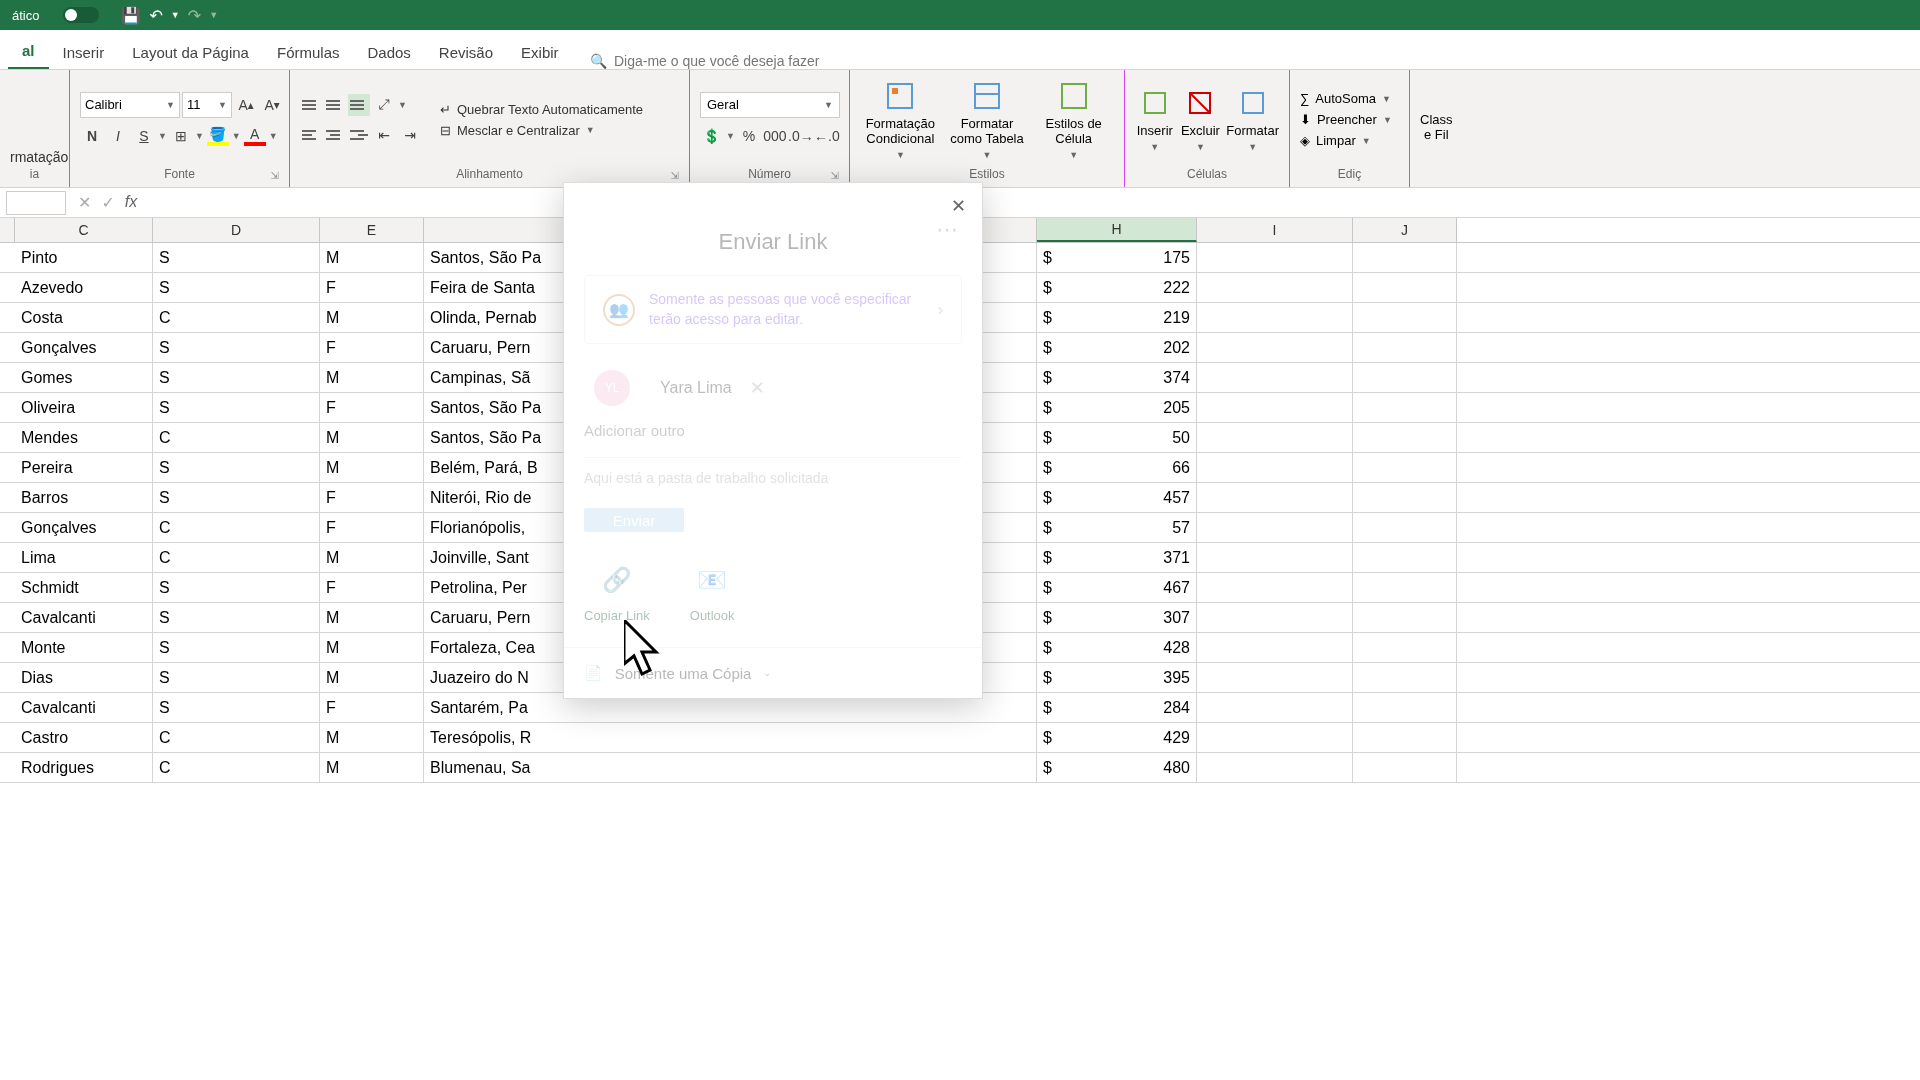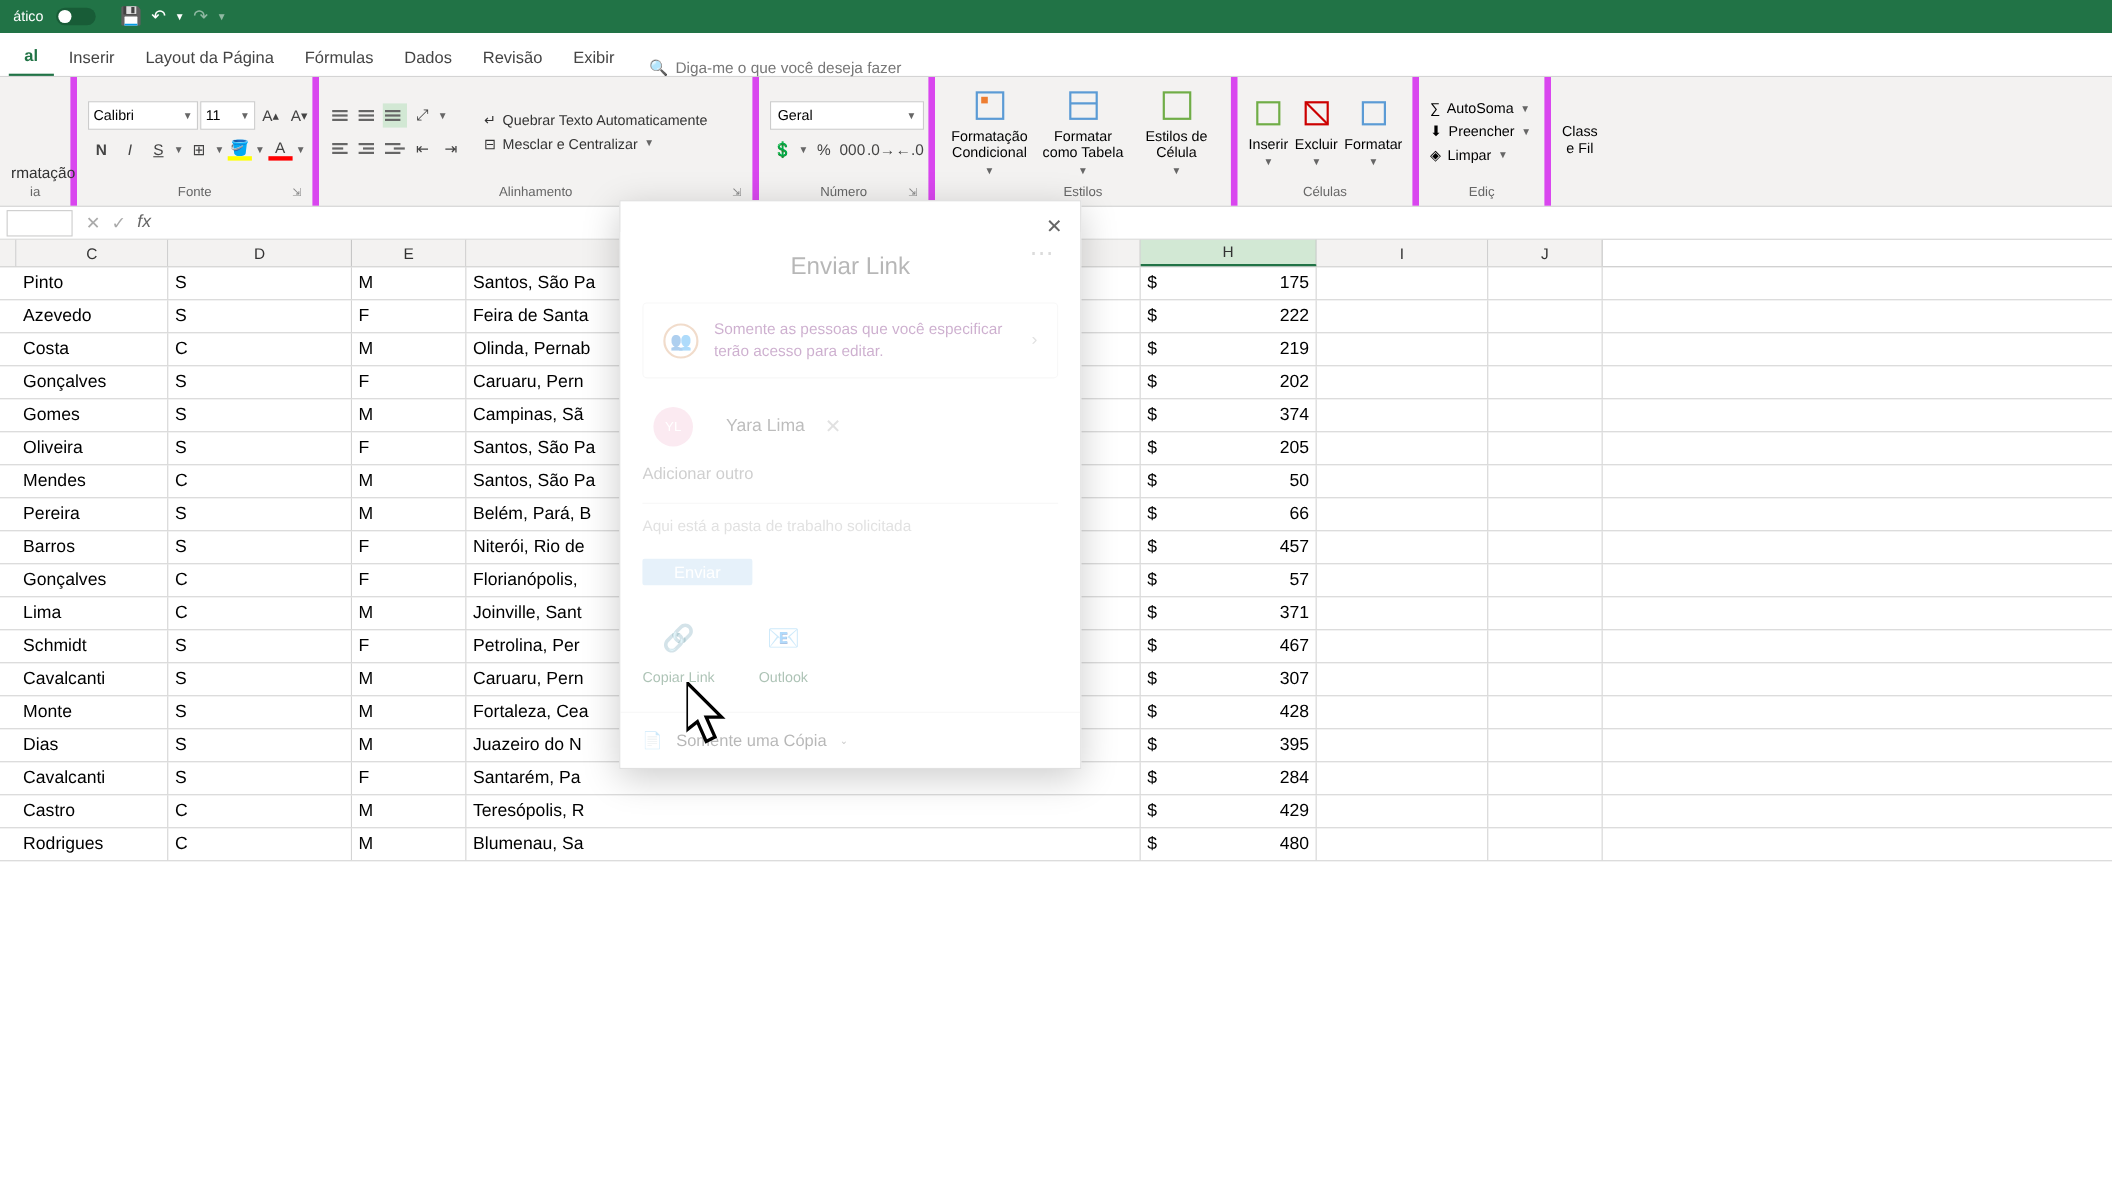--- a/index.html
+++ b/index.html
@@ -1,33 +1,33 @@
 <!DOCTYPE html>
 <html><head>
 <meta charset="utf-8">
 <style>
 * { box-sizing: border-box; margin: 0; padding: 0; font-family: 'Segoe UI', Tahoma, sans-serif; }
 body { background: #fff; overflow: hidden; width: 1920px; height: 1080px; position: relative; }
 
 .titlebar { background: #217346; height: 30px; display: flex; align-items: center; color: #fff; font-size: 13px; }
-.titlebar .autosave { display: flex; gap: 12px; padding: 0 12px; }
+.titlebar .autosave { display: flex; align-items: center; gap: 24px; padding: 0 12px; }
 .toggle { width: 36px; height: 16px; background: #185c37; border-radius: 8px; position: relative; }
 .toggle::after { content: ''; position: absolute; width: 12px; height: 12px; background: #fff; border-radius: 50%; top: 2px; left: 2px; }
 .qat { display: flex; gap: 8px; align-items: center; padding: 0 10px; }
 .qat-btn { color: #fff; cursor: pointer; font-size: 16px; }
 .title-text { flex: 1; text-align: center; }
 .title-dd { margin-left: 6px; font-size: 10px; }
 
 .tabs { background: #fff; height: 40px; display: flex; align-items: flex-end; border-bottom: 1px solid #d4d4d4; padding-left: 8px; }
 .tab { padding: 8px 14px; font-size: 15px; color: #444; cursor: pointer; }
 .tab.active { color: #217346; border-bottom: 2px solid #217346; font-weight: 600; }
 .tell-me { display: flex; align-items: center; gap: 6px; color: #777; margin-left: 18px; font-size: 14px; }
 
 .ribbon { background: #f3f2f1; height: 118px; display: flex; border-bottom: 1px solid #d4d4d4; }
-.rgroup { display: flex; flex-direction: column; padding: 4px 10px; border-right: 6px solid #d946ef; }
+.rgroup { display: flex; flex-direction: column; padding: 4px 10px; border-right: 1px solid #d946ef; }
 .rgroup-body { flex: 1; display: flex; align-items: center; gap: 6px; }
 .rgroup-label { text-align: center; font-size: 12px; color: #666; padding: 2px 0; position: relative; }
 .rgroup-label .launcher { position: absolute; right: 0; bottom: 2px; font-size: 10px; color: #888; }
 
 .clipboard-text { font-size: 14px; color: #333; }
 .font-select { width: 100px; height: 26px; border: 1px solid #ccc; font-size: 13px; padding: 0 4px; display: flex; align-items: center; justify-content: space-between; background: #fff; }
 .size-select { width: 50px; height: 26px; border: 1px solid #ccc; font-size: 13px; padding: 0 4px; display: flex; align-items: center; justify-content: space-between; background: #fff; }
 .dd-arrow { font-size: 9px; color: #666; }
 
 .btn-sm { width: 24px; height: 24px; display: inline-flex; align-items: center; justify-content: center; font-size: 14px; cursor: pointer; color: #444; }
@@ -74,21 +74,21 @@
 .w-H { width: 160px; }
 .w-I { width: 156px; }
 .w-J { width: 104px; }
 
 .share-dialog { position: absolute; left: 563px; top: 182px; width: 420px; background: #fff; box-shadow: 0 8px 32px rgba(0,0,0,0.2); border: 1px solid #ddd; z-index: 100; }
 .dlg-close { position: absolute; top: 12px; right: 16px; font-size: 18px; color: #666; cursor: pointer; }
 .dlg-title { text-align: center; font-size: 22px; color: #333; padding: 46px 0 20px; position: relative; }
 .dlg-more { position: absolute; right: 22px; top: 34px; color: #999; letter-spacing: 2px; cursor: pointer; }
 .perm-box { margin: 0 20px 20px; border: 1px solid #e8e8e8; border-radius: 4px; padding: 14px 18px; display: flex; align-items: center; gap: 14px; cursor: pointer; }
 .perm-icon { width: 32px; height: 32px; border: 2px solid #d89b6c; border-radius: 50%; display: flex; align-items: center; justify-content: center; color: #d89b6c; }
-.perm-text { flex: 1; font-size: 14px; color: #701a75; line-height: 1.4; }
+.perm-text { flex: 1; font-size: 14px; color: #8b5cf6; line-height: 1.4; }
 .perm-arrow { color: #aaa; }
 .recipients { margin: 0 20px; }
 .chip { display: inline-flex; align-items: center; gap: 10px; padding: 6px 10px; }
 .avatar { width: 36px; height: 36px; border-radius: 50%; background: #f4c2d7; color: #fff; display: flex; align-items: center; justify-content: center; font-size: 12px; }
 .chip-name { font-size: 16px; color: #444; margin-left: 20px; }
 .chip-x { color: #aaa; margin-left: 8px; cursor: pointer; font-size: 18px; }
 .add-input { border: none; color: #aaa; font-size: 15px; padding: 10px 0; width: 100%; }
 .divider { border: none; border-top: 1px solid #e8e8e8; margin: 8px 20px; }
 .status-area { text-align: center; padding: 10px 20px; position: relative; }
 .spinner { width: 28px; height: 28px; border: 3px solid #e0e0e0; border-top-color: #0078d4; border-radius: 50%; margin: 0 auto 12px; animation: spin 1s linear infinite; }

